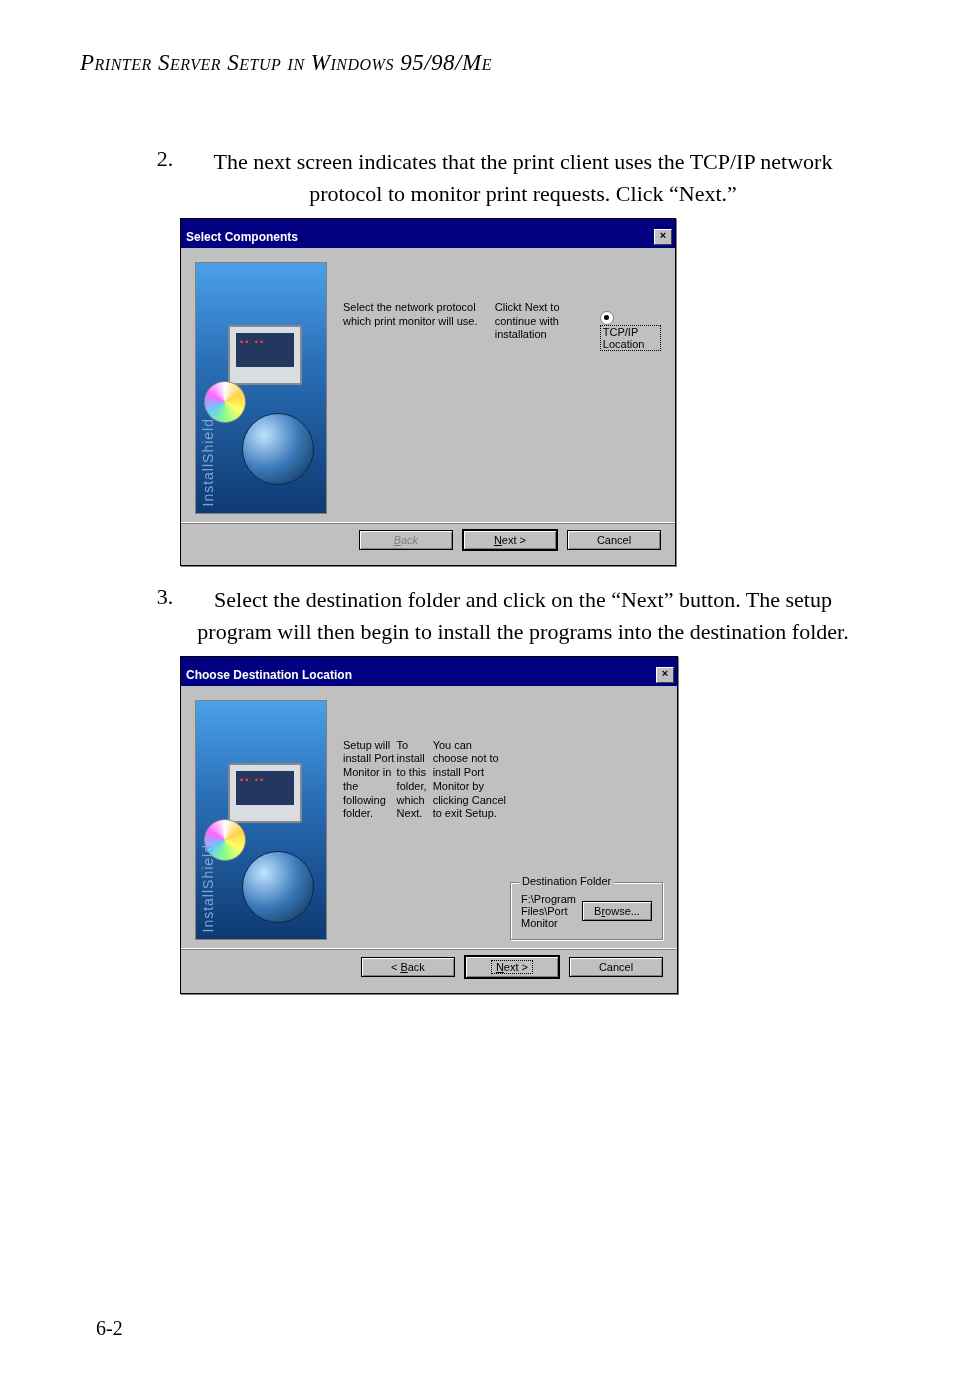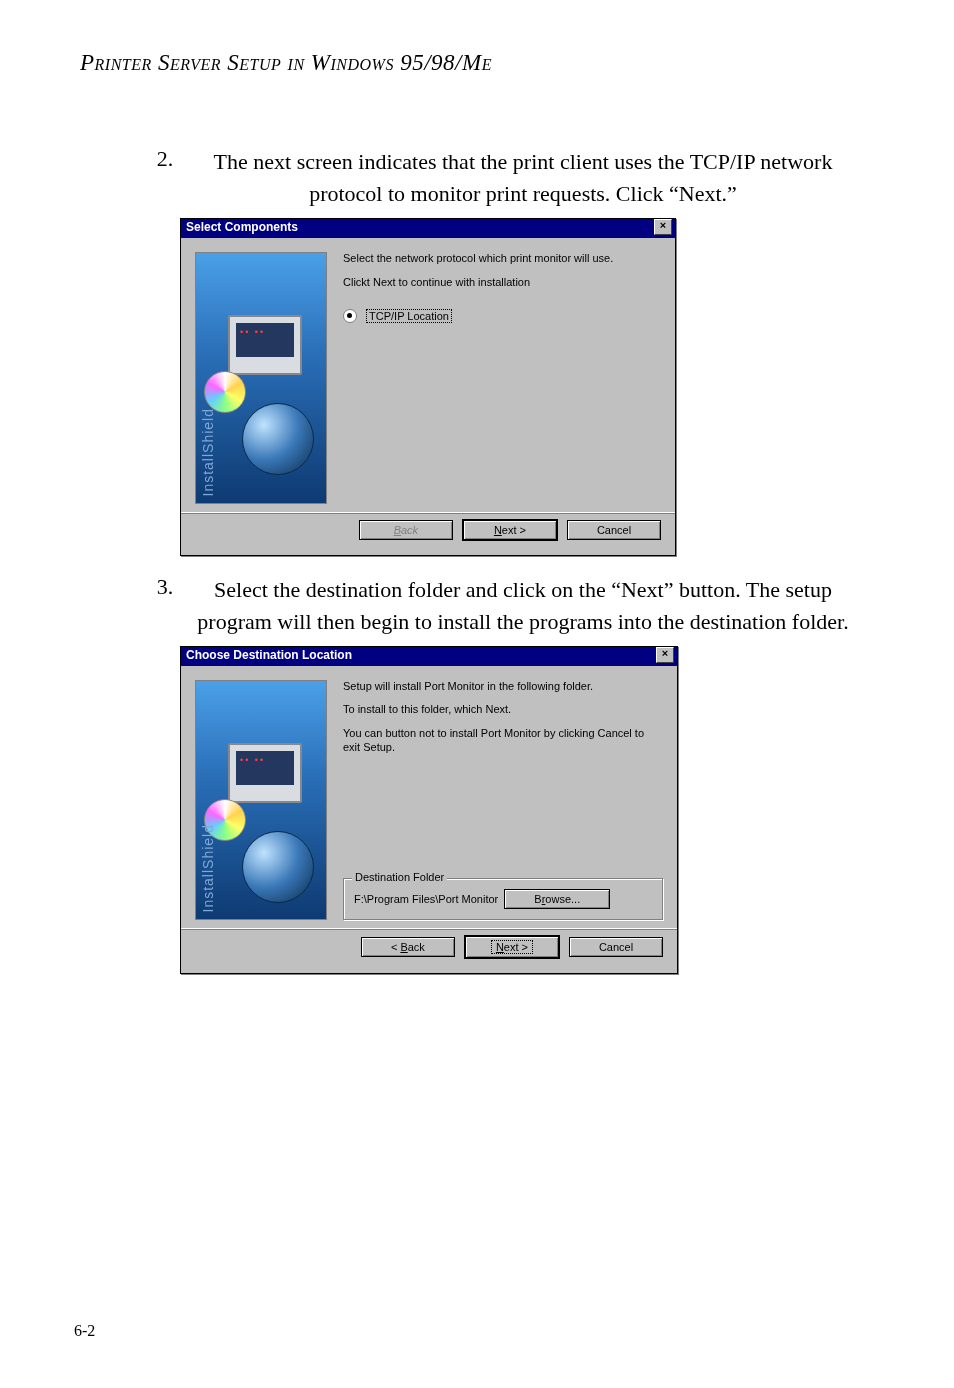--- a/index.html
+++ b/index.html
@@ -53,21 +53,21 @@
     background: #c0c0c0;
     border: 1px solid #000;
     box-shadow: 1px 1px 0 #808080;
     font-family: "MS Sans Serif", Tahoma, Arial, sans-serif;
     font-size: 11px;
   }
   .titlebar {
     background: #000080;
     color: #fff;
     font-weight: bold;
-    padding: 0 3px 3px 5px;
+    padding: 10px 3px 3px 5px;
     display: flex;
     justify-content: space-between;
     align-items: center;
     font-size: 12px;
   }
   .close-btn {
     width: 16px; height: 14px;
     background: #c0c0c0;
     border: 1px solid #fff;
     border-right-color:#404040;
@@ -120,21 +120,21 @@
     color:#7fa8d6;
     font-size:14px;
     font-family: Arial, sans-serif;
     letter-spacing:1px;
   }
   .right-panel {
     flex: 1;
     padding-left: 16px;
     color:#000;
     display:flex;
-    flex-direction:column;
+    margin-top:39px;
   }
   .right-panel p { margin: 0 0 10px 0; line-height:1.25;}
   .radio-row {
     margin-top: 10px;
   }
   .radio-dot {
     display:inline-block; width:12px; height:12px; border-radius:50%;
     background:#fff; border:1px solid #808080; vertical-align:middle;
     position:relative; margin-right:6px;
   }
@@ -192,28 +192,28 @@
   .groupbox .legend {
     position:absolute; top:-8px; left:8px;
     background:#c0c0c0; padding:0 3px;
     font-size:11px;
   }
   .groupbox .row {
     display:flex; align-items:center;
   }
   .browse-btn {
     min-width: 68px;
-    padding:3px 18px;
+    padding:3px 0;
   }
 
   .page-num {
     position:absolute;
-    left: 74px;
+    left: 96px;
     bottom: 48px;
-    font-size: 16px;
+    font-size: 20px;
     font-family: "Times New Roman", serif;
   }
 </style>
 </head>
 <body>
 
 <div class="page">
 
   <div class="heading">Printer Server Setup in Windows 95/98/Me</div>
 
@@ -270,21 +270,21 @@
           <div class="monitor">
               <span class="dots">•• ••</span>
             </div>
           <div class="cd"></div>
           <div class="globe"></div>
           <div class="vtext">InstallShield</div>
         </div>
         <div class="right-panel">
           <p>Setup will install Port Monitor in the following folder.</p>
           <p>To install to this folder, which Next.</p>
-          <p>You can button not to install Port Monitor by clicking Cancel to exit Setup.</p>
+          <p>You can choose not to install Port Monitor by clicking Cancel to exit Setup.</p>
 
           <div class="groupbox">
             <span class="legend">Destination Folder</span>
             <div class="row">
               <span>F:\Program Files\Port Monitor</span>
               <span class="win-btn browse-btn">B<span class="u">r</span>owse...</span>
             </div>
           </div>
         </div>
       </div>

